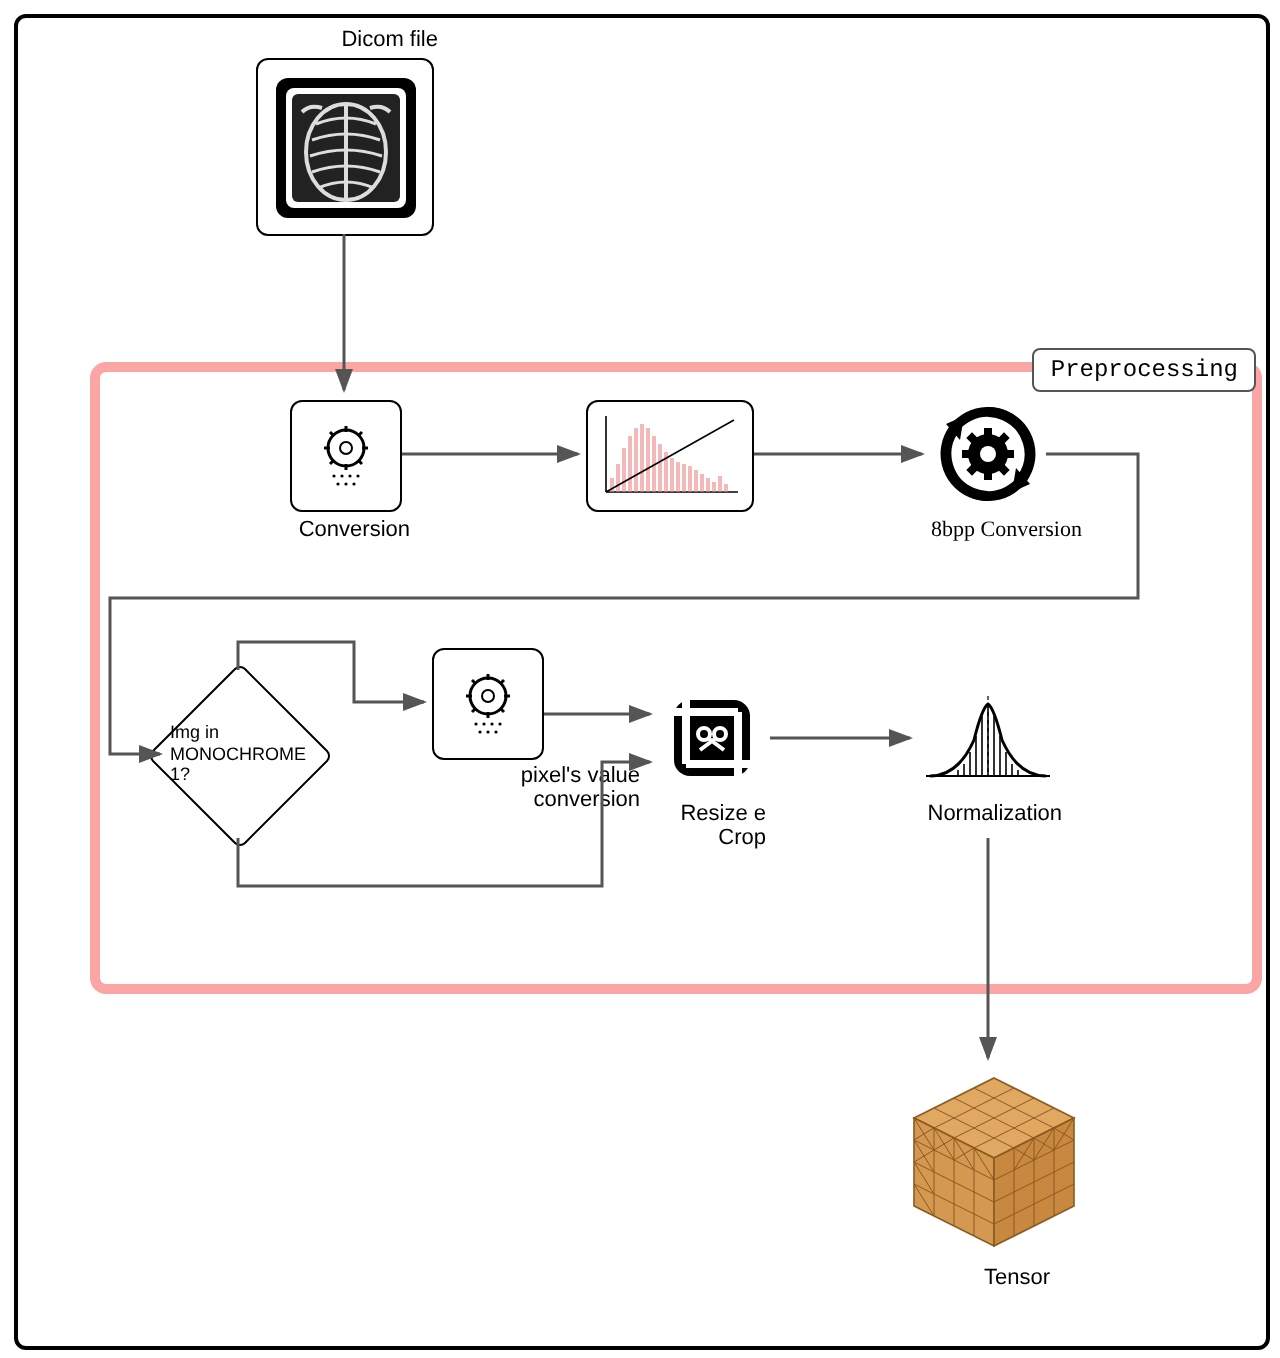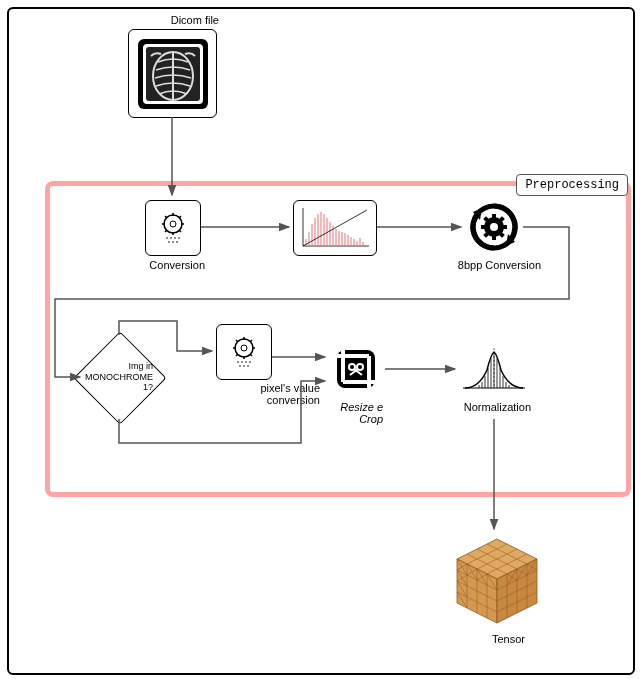--- a/index.html
+++ b/index.html
@@ -68,21 +68,21 @@
     margin: 13px;
     background: #fff;
     border-radius: 4px;
   }
   .diamond-text {
     position: absolute;
     top: 0; left: 0; right: 0; bottom: 0;
     display: flex;
     align-items: center;
     justify-content: center;
-    text-align: right;
+    text-align: left;
     font-size: 9px;
     line-height: 1.2;
   }
 </style>
 </head>
 <body>
 
 <div class="outer-frame">
 
   <div class="label" style="left:130px; top:5px; width:80px;">Dicom  file</div>
@@ -178,21 +178,21 @@
           <rect x="25" y="36" width="4" height="4"></rect>
         <rect x="14" y="25" width="4" height="4"></rect>
           <rect x="36" y="25" width="4" height="4"></rect>
         <rect x="17" y="17" width="4" height="4" transform="rotate(45 19 19)"></rect>
         <rect x="33" y="33" width="4" height="4" transform="rotate(45 35 35)"></rect>
         <rect x="17" y="33" width="4" height="4" transform="rotate(45 19 35)"></rect>
         <rect x="33" y="17" width="4" height="4" transform="rotate(45 35 19)"></rect>
       </g>
     </svg>
   </div>
-  <div class="label" style="left:438px; top:250px; width:94px;">8bpp Conversion</div>
+  <div class="label" style="left:438px; top:250px; width:94px;font-family:Liberation Serif, serif;">8bpp Conversion</div>
 
   <div class="diamond" style="left:65px; top:323px;">
     <div class="diamond-inner"></div>
     <div class="diamond-text">
         <span style="white-space:pre-line;">Img in
 MONOCHROME
 1?</span>
       </div>
   </div>
 
@@ -230,21 +230,21 @@
       <line x1="14" y1="4" x2="14" y2="40" stroke="#fff" stroke-width="4"></line>
       <line x1="8" y1="14" x2="40" y2="14" stroke="#fff" stroke-width="4"></line>
       <line x1="40" y1="14" x2="40" y2="50" stroke="#fff" stroke-width="4"></line>
       <line x1="14" y1="40" x2="46" y2="40" stroke="#fff" stroke-width="4"></line>
       <circle cx="23" cy="25" r="3" fill="none" stroke="#fff" stroke-width="2"></circle>
       <circle cx="31" cy="25" r="3" fill="none" stroke="#fff" stroke-width="2"></circle>
       <line x1="25" y1="27" x2="33" y2="33" stroke="#fff" stroke-width="2"></line>
       <line x1="29" y1="27" x2="21" y2="33" stroke="#fff" stroke-width="2"></line>
     </svg>
   </div>
-  <div class="label" style="left:320px; top:392px; width:54px; white-space:pre-line;font-style:italic;">Resize e
+  <div class="label" style="left:320px; top:392px; width:54px; white-space:pre-line;">Resize e
 Crop</div>
 
   <div style="position:absolute; left:450px; top:333px; width:70px; height:54px;">
     <svg width="70" height="54" viewBox="0 0 70 54">
       <line x1="4" y1="46" x2="66" y2="46" stroke="#000" stroke-width="1"></line>
       <path d="M6 46 Q20 46 28 28 Q32 12 35 10 Q38 12 42 28 Q50 46 64 46" fill="none" stroke="#000" stroke-width="1.5"></path>
       <g stroke="#000" stroke-width="0.8">
         <line x1="20" y1="46" x2="20" y2="43"></line>
           <line x1="23" y1="46" x2="23" y2="40"></line>
         <line x1="26" y1="46" x2="26" y2="34"></line>

